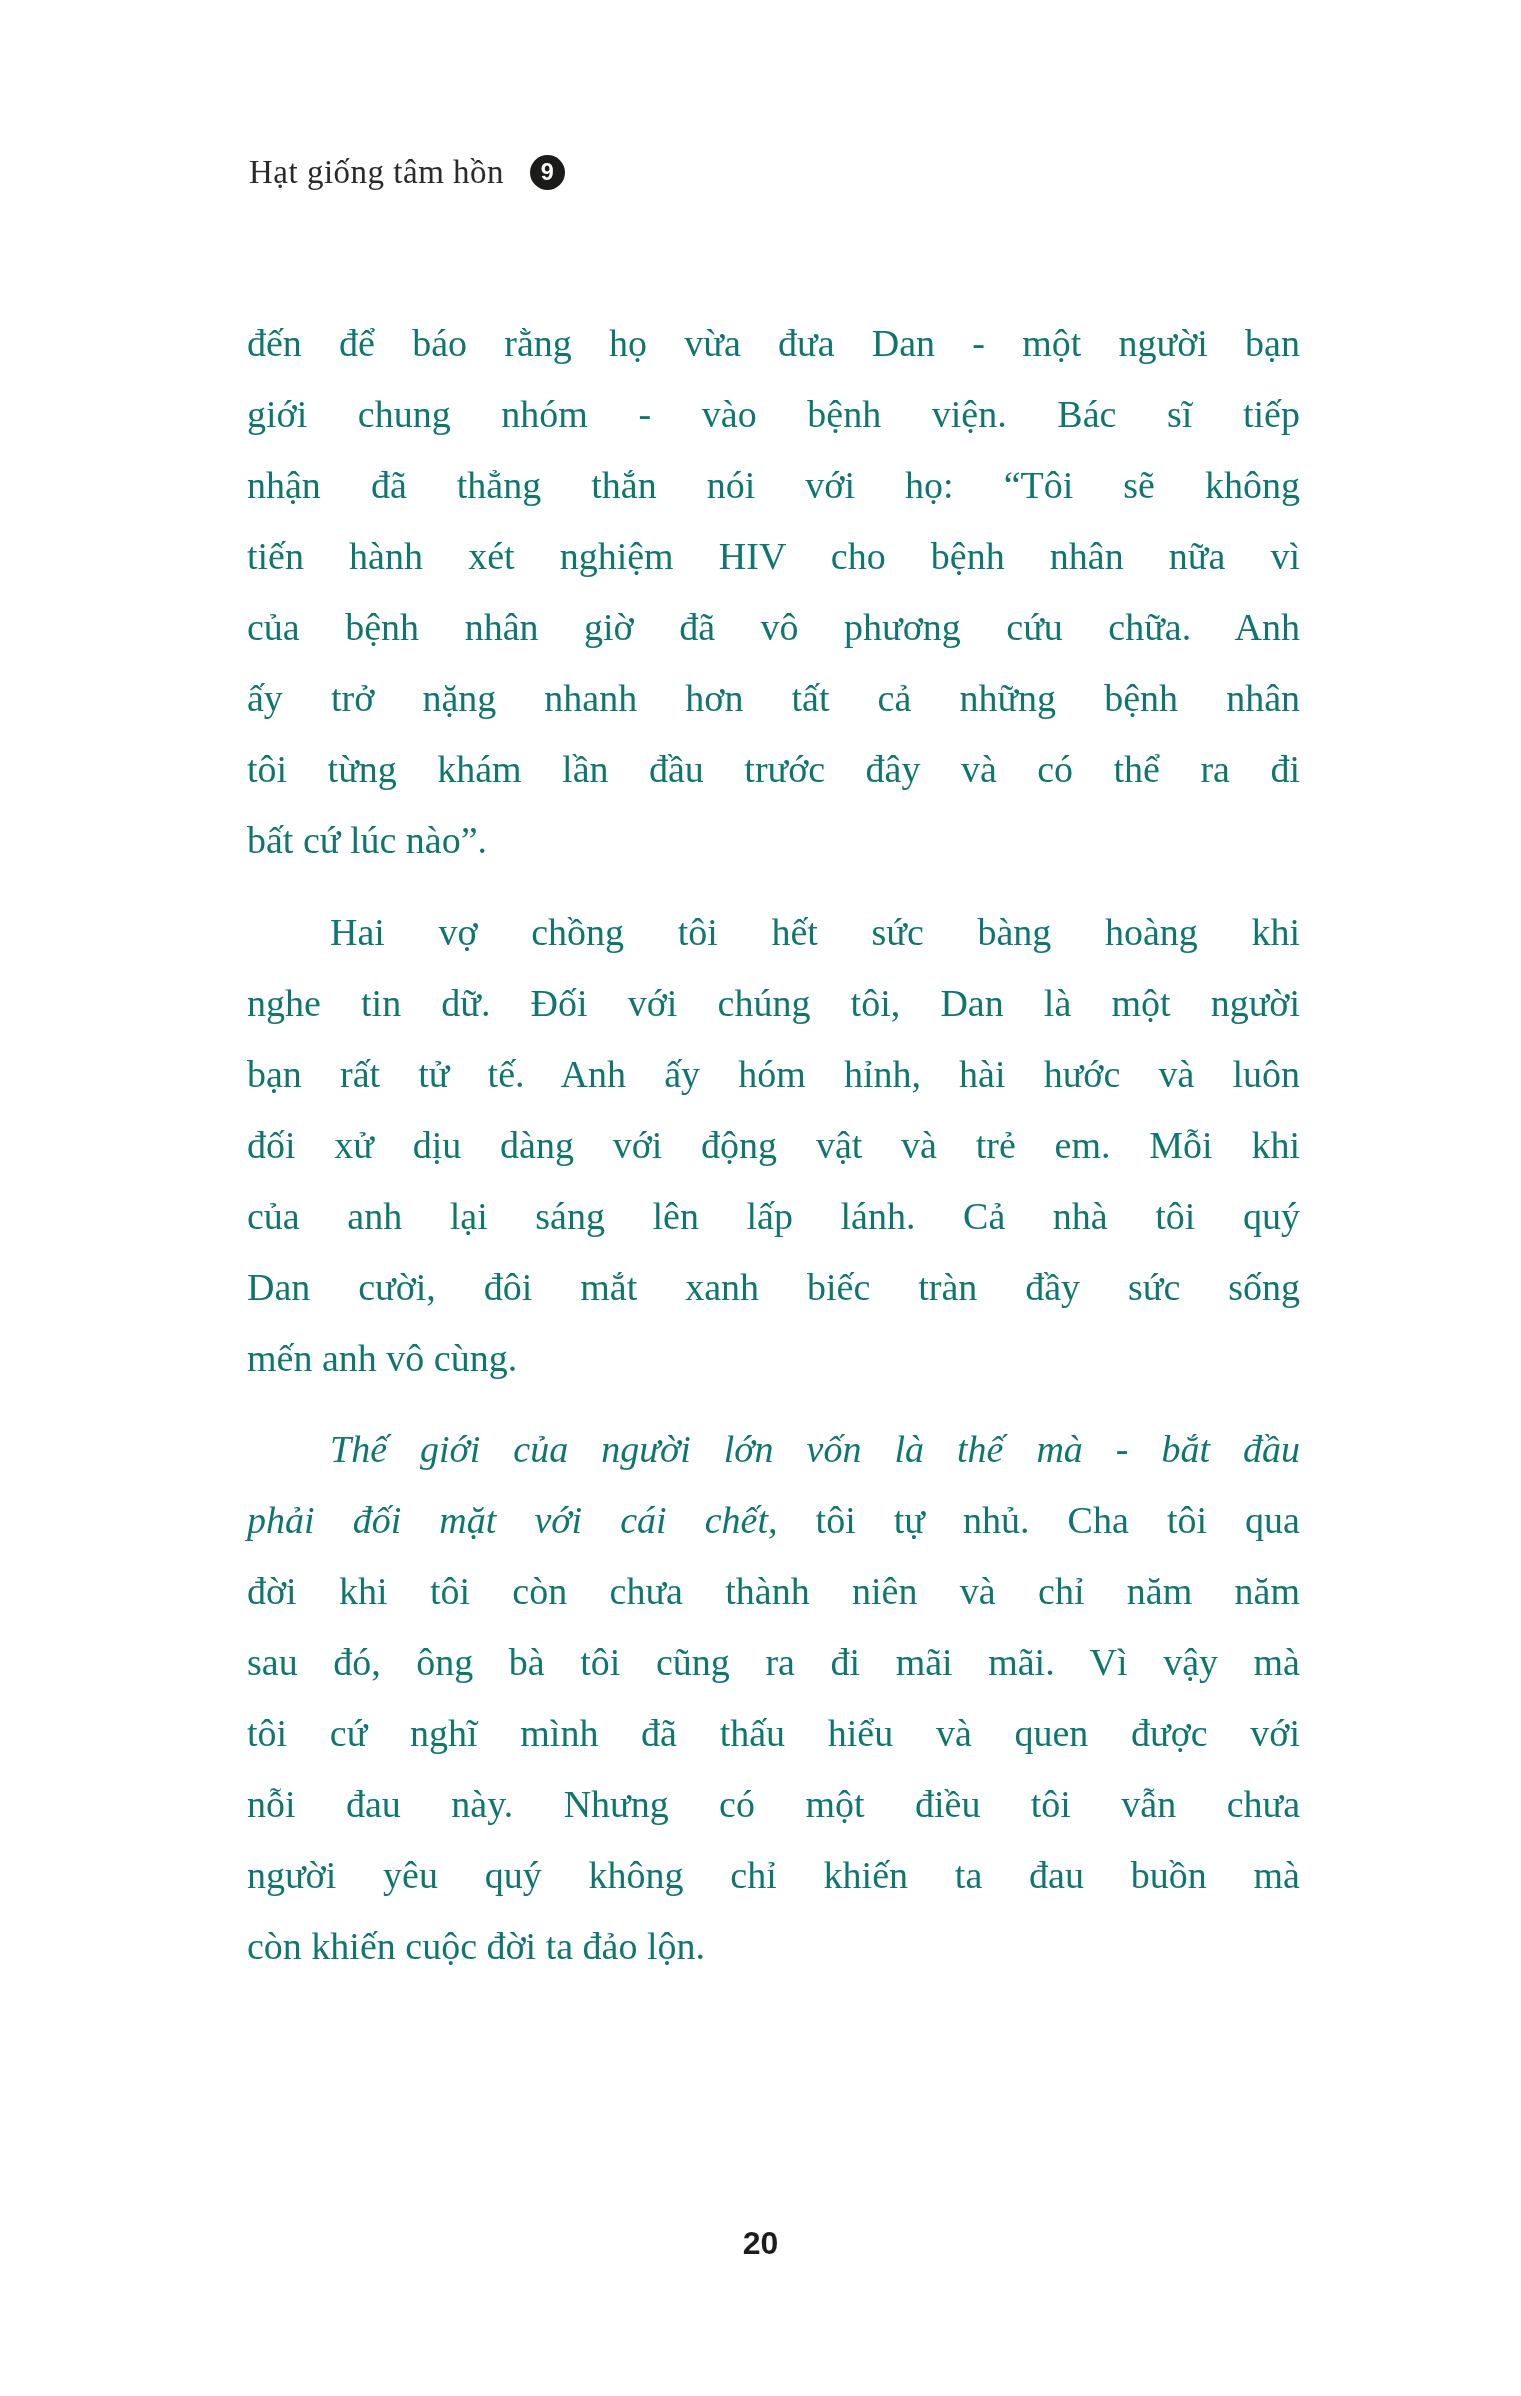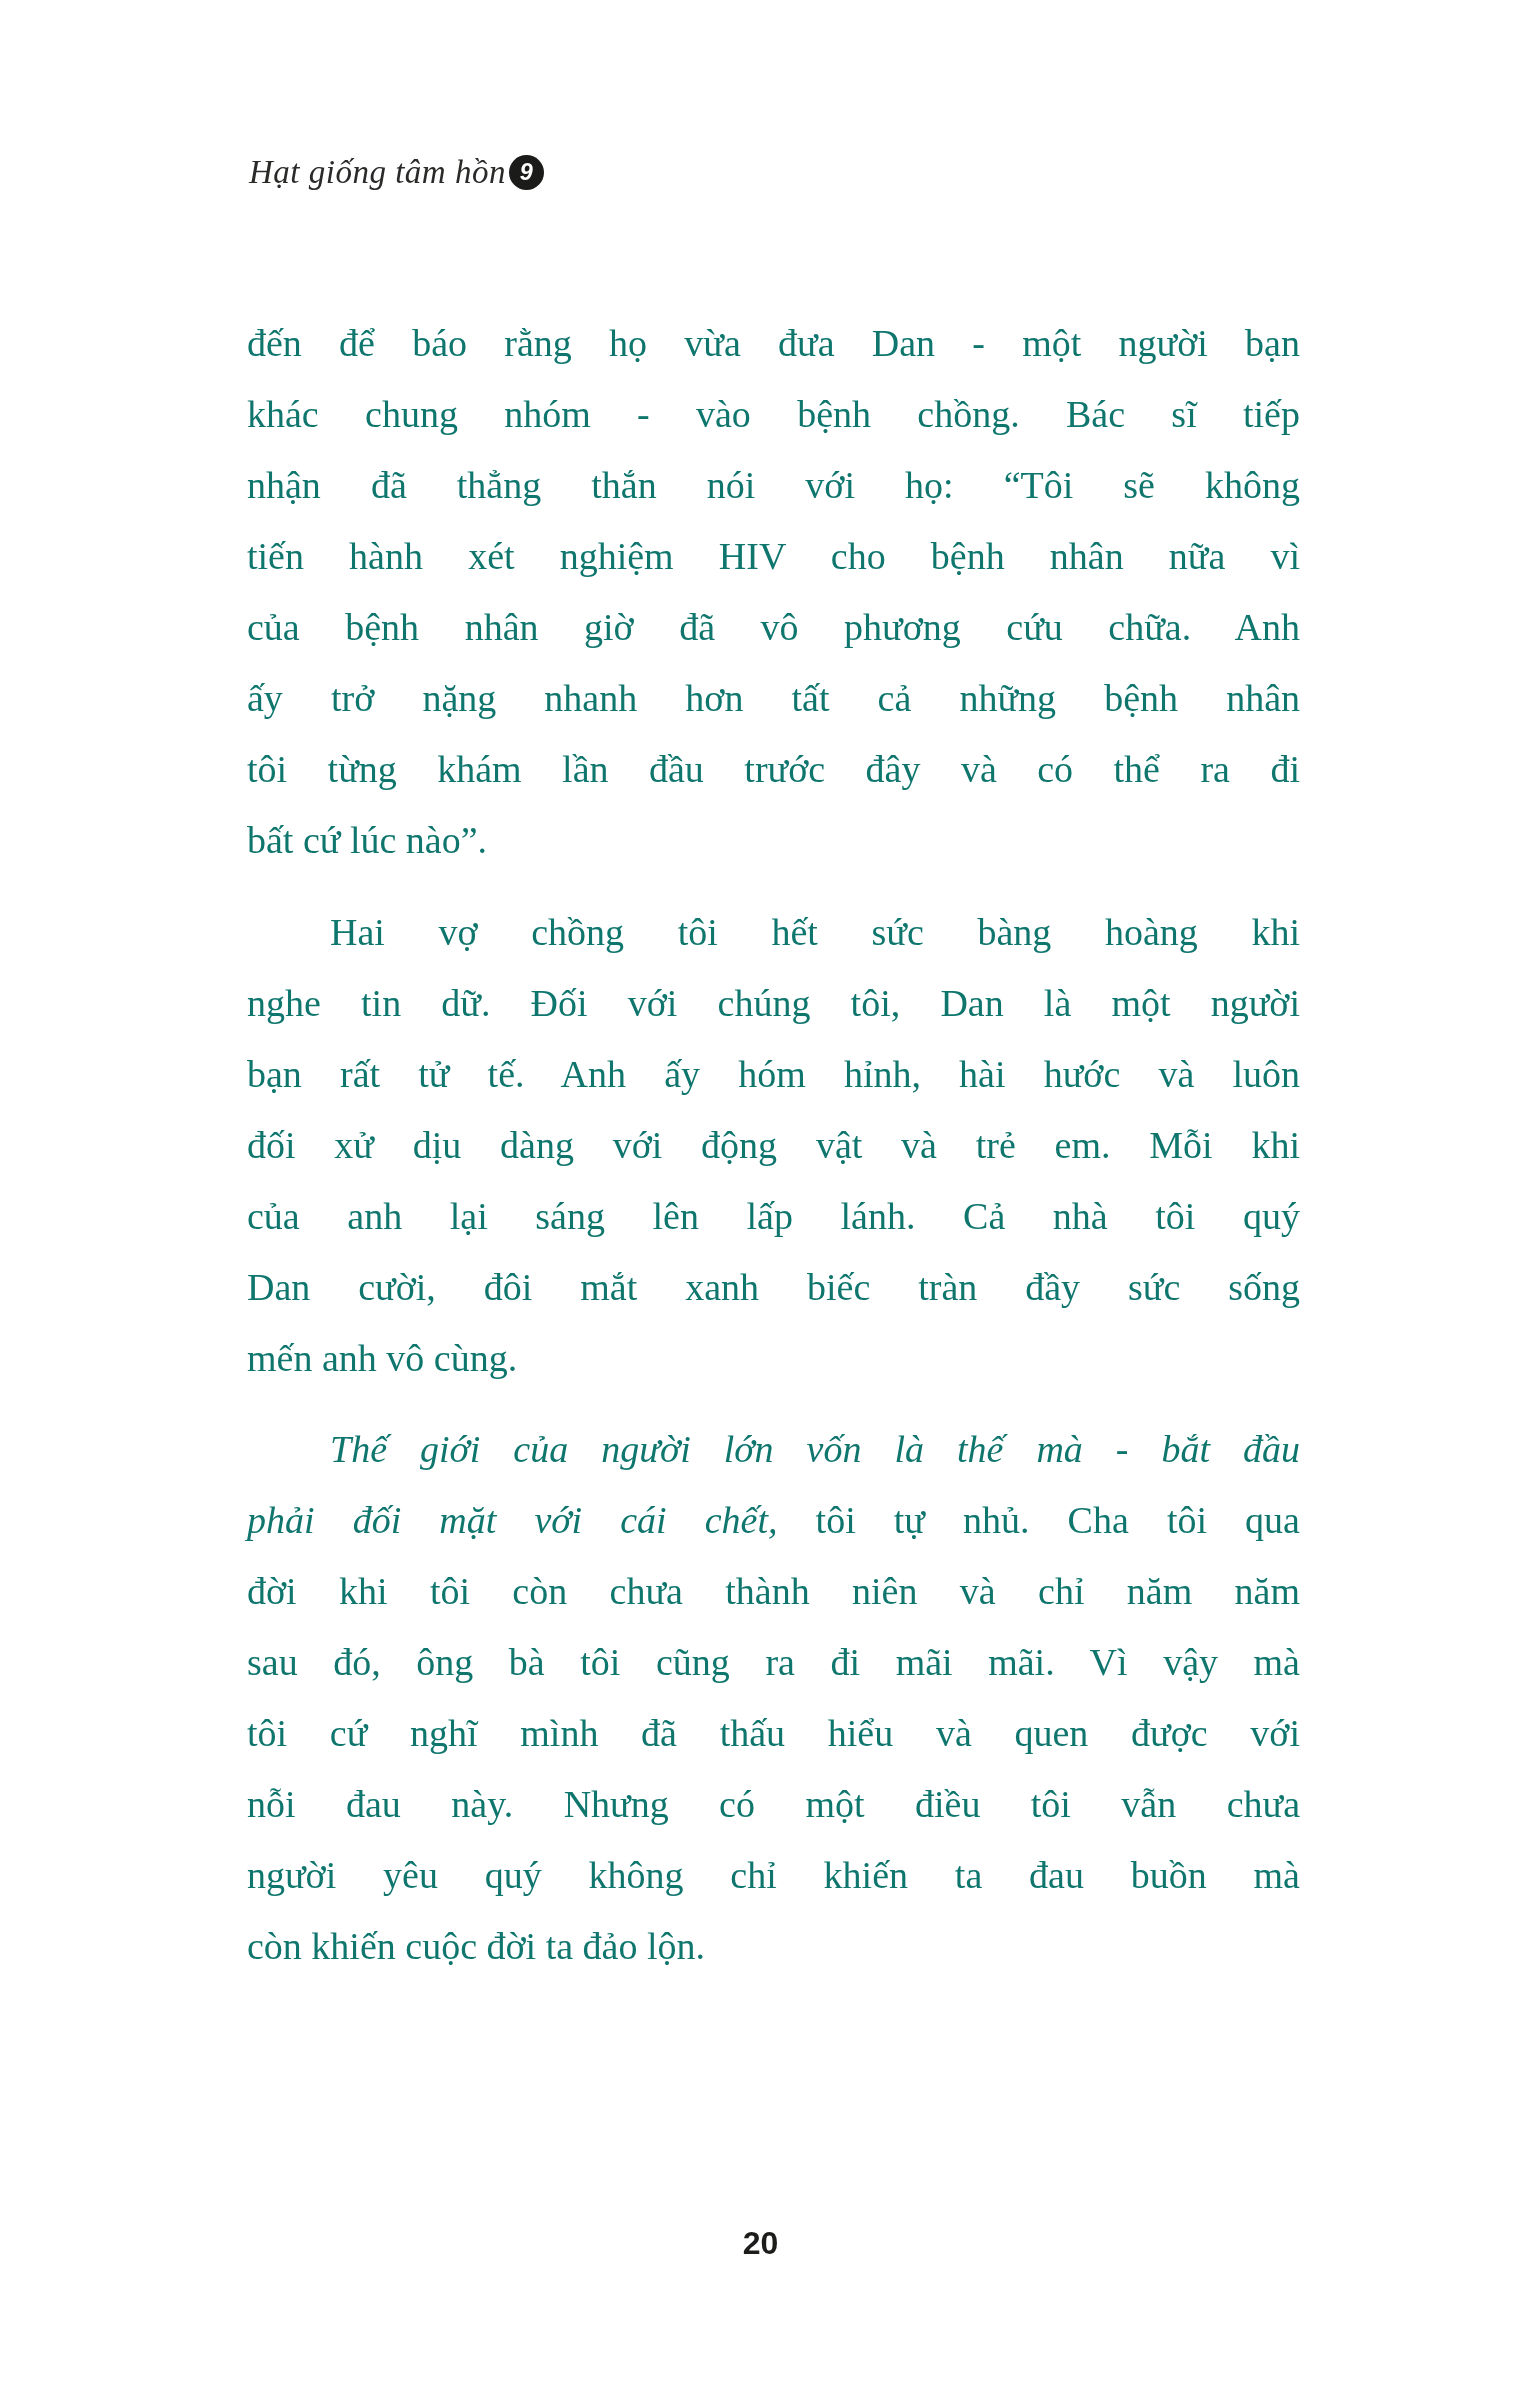--- a/index.html
+++ b/index.html
@@ -14,25 +14,24 @@
     background: #ffffff;
     overflow: hidden;
     font-family: "Liberation Serif", serif;
   }
   .running-header {
     position: absolute;
     left: 249px;
     top: 154px;
     display: flex;
     align-items: center;
-    gap: 3px;
+    gap: 26px;
     color: #2a2a28;
     font-size: 33px;
     letter-spacing: 0.5px;
-    font-style: italic;
   }
   .vol-badge {
     display: inline-flex;
     align-items: center;
     justify-content: center;
     width: 35px;
     height: 35px;
     border-radius: 50%;
     background: #1b1b19;
     color: #ffffff;
@@ -88,21 +87,21 @@
   <div class="running-header">
     <span>Hạt giống tâm hồn</span>
     <span class="vol-badge">
       <span>9</span>
     </span>
   </div>
 
   <div class="body-text" id="body-text">
       <div class="para">
         <div class="line first"><span>đến để báo rằng họ vừa đưa Dan - một người bạn</span></div>
-        <div class="line"><span>khác chung nhóm - vào bệnh chồng. Bác sĩ tiếp</span></div>
+        <div class="line"><span>giới chung nhóm - vào bệnh viện. Bác sĩ tiếp</span></div>
         <div class="line"><span>nhận đã thẳng thắn nói với họ: “Tôi sẽ không</span></div>
         <div class="line"><span>tiến hành xét nghiệm HIV cho bệnh nhân nữa vì</span></div>
         <div class="line"><span>của bệnh nhân giờ đã vô phương cứu chữa. Anh</span></div>
         <div class="line"><span>ấy trở nặng nhanh hơn tất cả những bệnh nhân</span></div>
         <div class="line"><span>tôi từng khám lần đầu trước đây và có thể ra đi</span></div>
         <div class="line last"><span>bất cứ lúc nào”.</span></div>
       </div>
       <div class="para indent">
         <div class="line first"><span>Hai vợ chồng tôi hết sức bàng hoàng khi</span></div>
         <div class="line"><span>nghe tin dữ. Đối với chúng tôi, Dan là một người</span></div>

